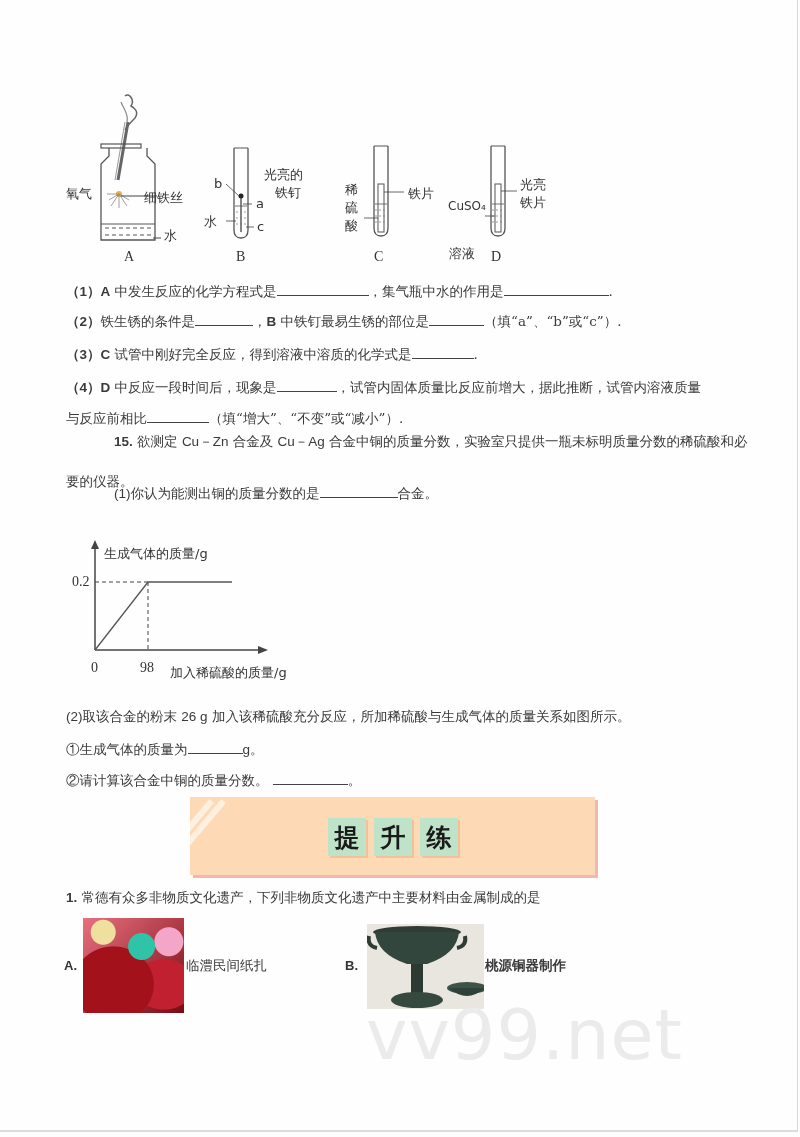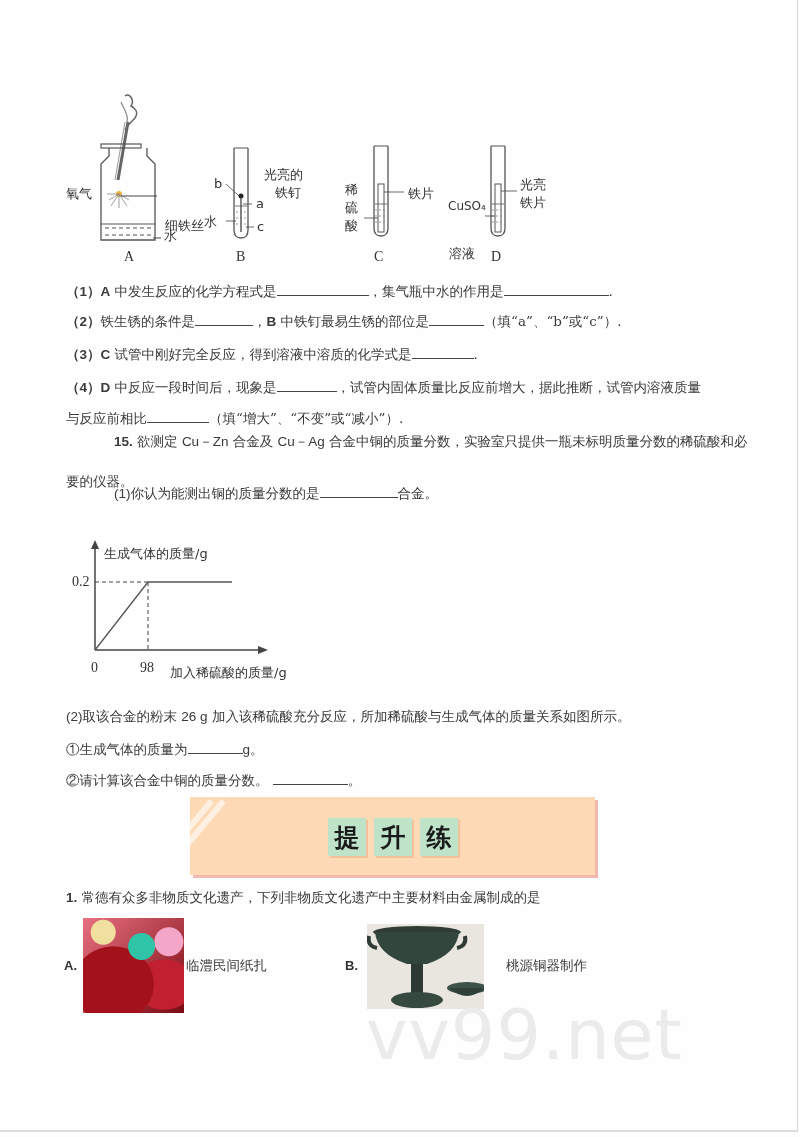--- a/index.html
+++ b/index.html
@@ -92,21 +92,21 @@
 
       <line x1="6" y1="132" x2="60" y2="132" stroke="#555" stroke-width="1"></line>
       <line x1="10" y1="136" x2="56" y2="136" stroke="#555" stroke-width="1" stroke-dasharray="4 3"></line>
       <line x1="10" y1="143" x2="56" y2="143" stroke="#555" stroke-width="1" stroke-dasharray="4 3"></line>
 
       <line x1="26" y1="104" x2="62" y2="104" stroke="#444" stroke-width="1"></line>
       <line x1="58" y1="146" x2="66" y2="146" stroke="#444" stroke-width="1"></line>
       <line x1="-2" y1="196" x2="0" y2="196" stroke="none"></line>
     </svg>
     <span class="diag-label" style="left:66px;top:185px;">氧气</span>
-    <span class="diag-label" style="left:165px;top:189px;margin-top:28px;">细铁丝</span>
+    <span class="diag-label" style="left:144px;top:189px;">细铁丝</span>
     <span class="diag-label" style="left:164px;top:227px;">水</span>
     <span class="diag-letter" style="left:124px;top:249px;">A</span>
   </div>
 
   <div>
     <svg style="left:226px;top:148px;" width="40" height="95">
       <path d="M8 0 L8 82 Q8 90 15 90 Q22 90 22 82 L22 0" fill="none" stroke="#555" stroke-width="1.3"></path>
       <line x1="8" y1="0" x2="22" y2="0" stroke="#555" stroke-width="1"></line>
       <circle cx="15" cy="48" r="2.5" fill="#222"></circle>
       <line x1="15" y1="48" x2="15" y2="84" stroke="#333" stroke-width="1.2"></line>
@@ -270,17 +270,17 @@
         <ellipse cx="50" cy="8" rx="44" ry="6" fill="#2f3b34"></ellipse>
         <path d="M8 8 Q10 30 40 40 L60 40 Q90 30 92 8 Z" fill="#33463d"></path>
         <path d="M2 12 Q0 22 10 24" stroke="#2f3b34" stroke-width="4" fill="none"></path>
         <path d="M98 12 Q100 22 90 24" stroke="#2f3b34" stroke-width="4" fill="none"></path>
         <rect x="44" y="40" width="12" height="30" fill="#2c3a33"></rect>
         <ellipse cx="50" cy="76" rx="26" ry="8" fill="#36493f"></ellipse>
         <ellipse cx="100" cy="64" rx="20" ry="6" fill="#3d5248"></ellipse>
         <path d="M82 64 Q100 80 118 64" fill="#2e4038"></path>
       </svg>
     </div>
-    <span class="opt-text" style="left:506px;top:957px;">桃源铜器制作</span>
+    <span class="opt-text" style="left:485px;top:957px;font-weight:bold;">桃源铜器制作</span>
   </div>
 
   <div class="watermark">vv99.net</div>
 </div>
 
 </body></html>

